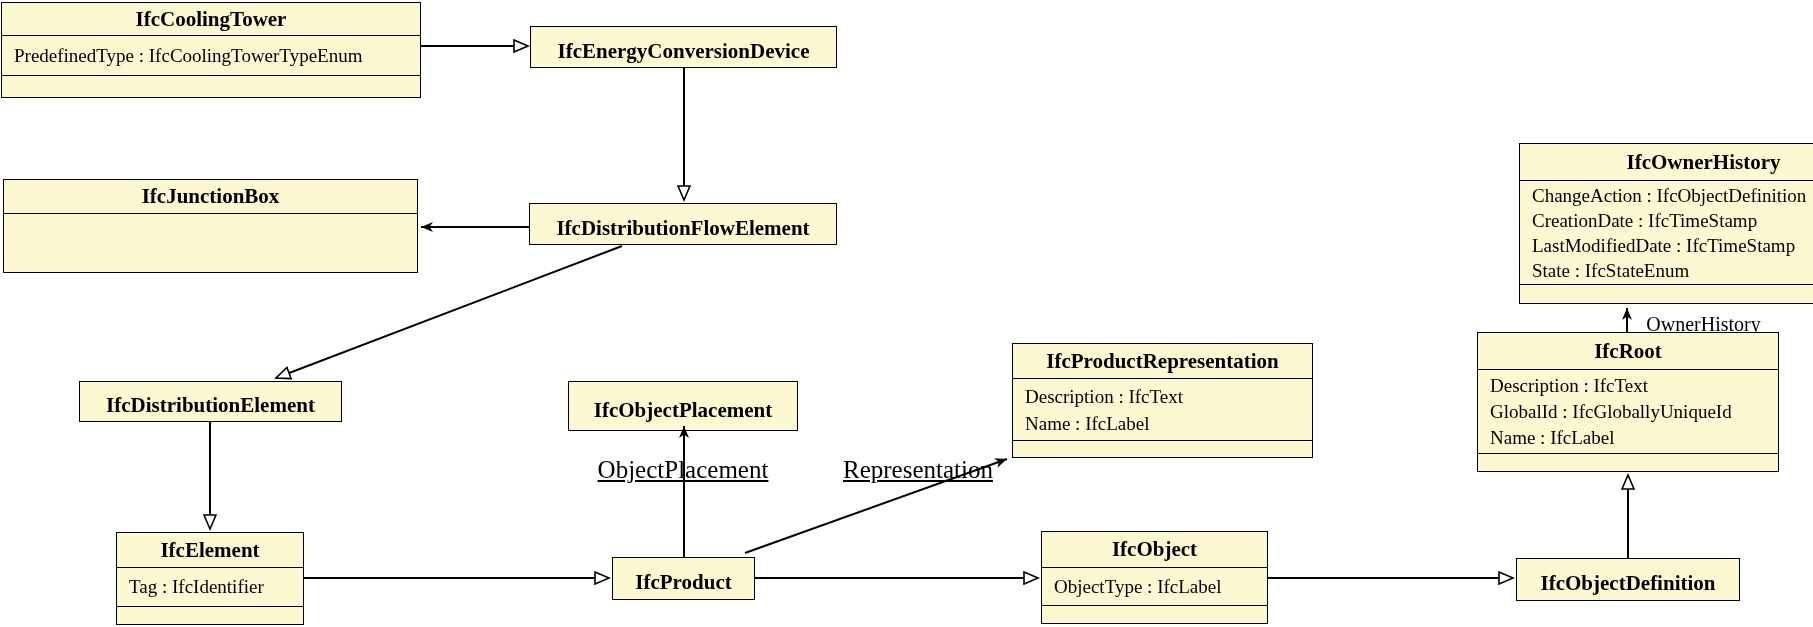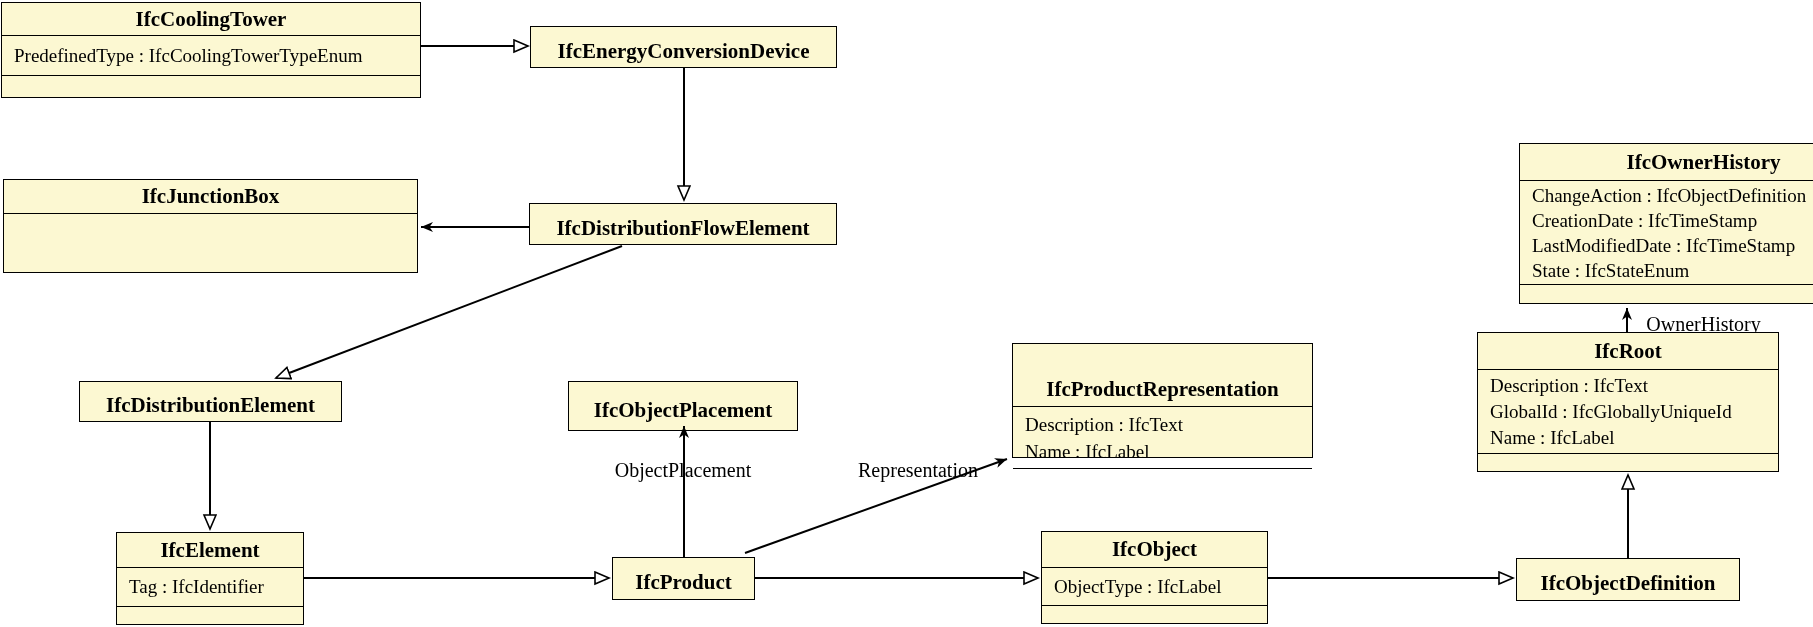--- a/index.html
+++ b/index.html
@@ -8,21 +8,21 @@
   .entity{position:absolute;box-sizing:border-box;background:#fcf8d2;border:1.5px solid #000;
           display:flex;flex-direction:column;}
   .c-title{font-weight:bold;font-size:21px;text-align:center;display:flex;align-items:center;
            justify-content:center;flex:0 0 auto;white-space:nowrap;}
   .entity.multi .c-title{border-bottom:1.5px solid #000;}
   .entity.single .c-title{flex:1 1 auto;margin-top:8px;}
   .c-attrs{border-bottom:1.5px solid #000;font-size:19px;line-height:26px;padding:0 12px;
            display:flex;flex-direction:column;justify-content:center;flex:0 0 auto;white-space:nowrap;}
   .c-empty{flex:1 1 auto;}
   .c-footer{flex:1 1 auto;font-size:20px;display:flex;align-items:center;justify-content:center;white-space:nowrap;margin-top:28px;}
-  .edge-label{position:absolute;font-size:20px;white-space:nowrap;transform:translate(-50%,-50%);}
+  .edge-label{position:absolute;font-size:25px;white-space:nowrap;transform:translate(-50%,-50%);text-decoration:underline;}
   #edges{position:absolute;left:0;top:0;pointer-events:none;}
   #edges line{stroke:#000;stroke-width:2;}
 </style>
 </head>
 <body>
 
 <div id="diagram">
 
   <div class="entity multi" style="left:1px;top:2px;width:420px;height:96px;">
     <div class="c-title" style="height:32px;font-family:Liberation Serif, serif;">IfcCoolingTower</div>
@@ -58,21 +58,21 @@
 
   <div class="entity single" style="left:79px;top:381px;width:263px;height:41px;">
     <div class="c-title">IfcDistributionElement</div>
   </div>
 
   <div class="entity single" style="left:568px;top:381px;width:230px;height:50px;">
     <div class="c-title">IfcObjectPlacement</div>
   </div>
 
   <div class="entity multi" style="left:1012px;top:343px;width:301px;height:115px;">
-    <div class="c-title" style="height:34px;margin-top:28px;">IfcProductRepresentation</div>
+    <div class="c-title" style="height:34px;">IfcProductRepresentation</div>
     <div class="c-attrs" style="height:61px;line-height:27px;">
       <div>Description : IfcText</div>
       <div>Name : IfcLabel</div>
     </div>
     <div class="c-empty"></div>
   </div>
 
   <div class="entity multi" style="left:1477px;top:332px;width:302px;height:140px;">
     <div class="c-title" style="height:36px;">IfcRoot</div>
     <div class="c-attrs" style="height:83px;line-height:26px;">

